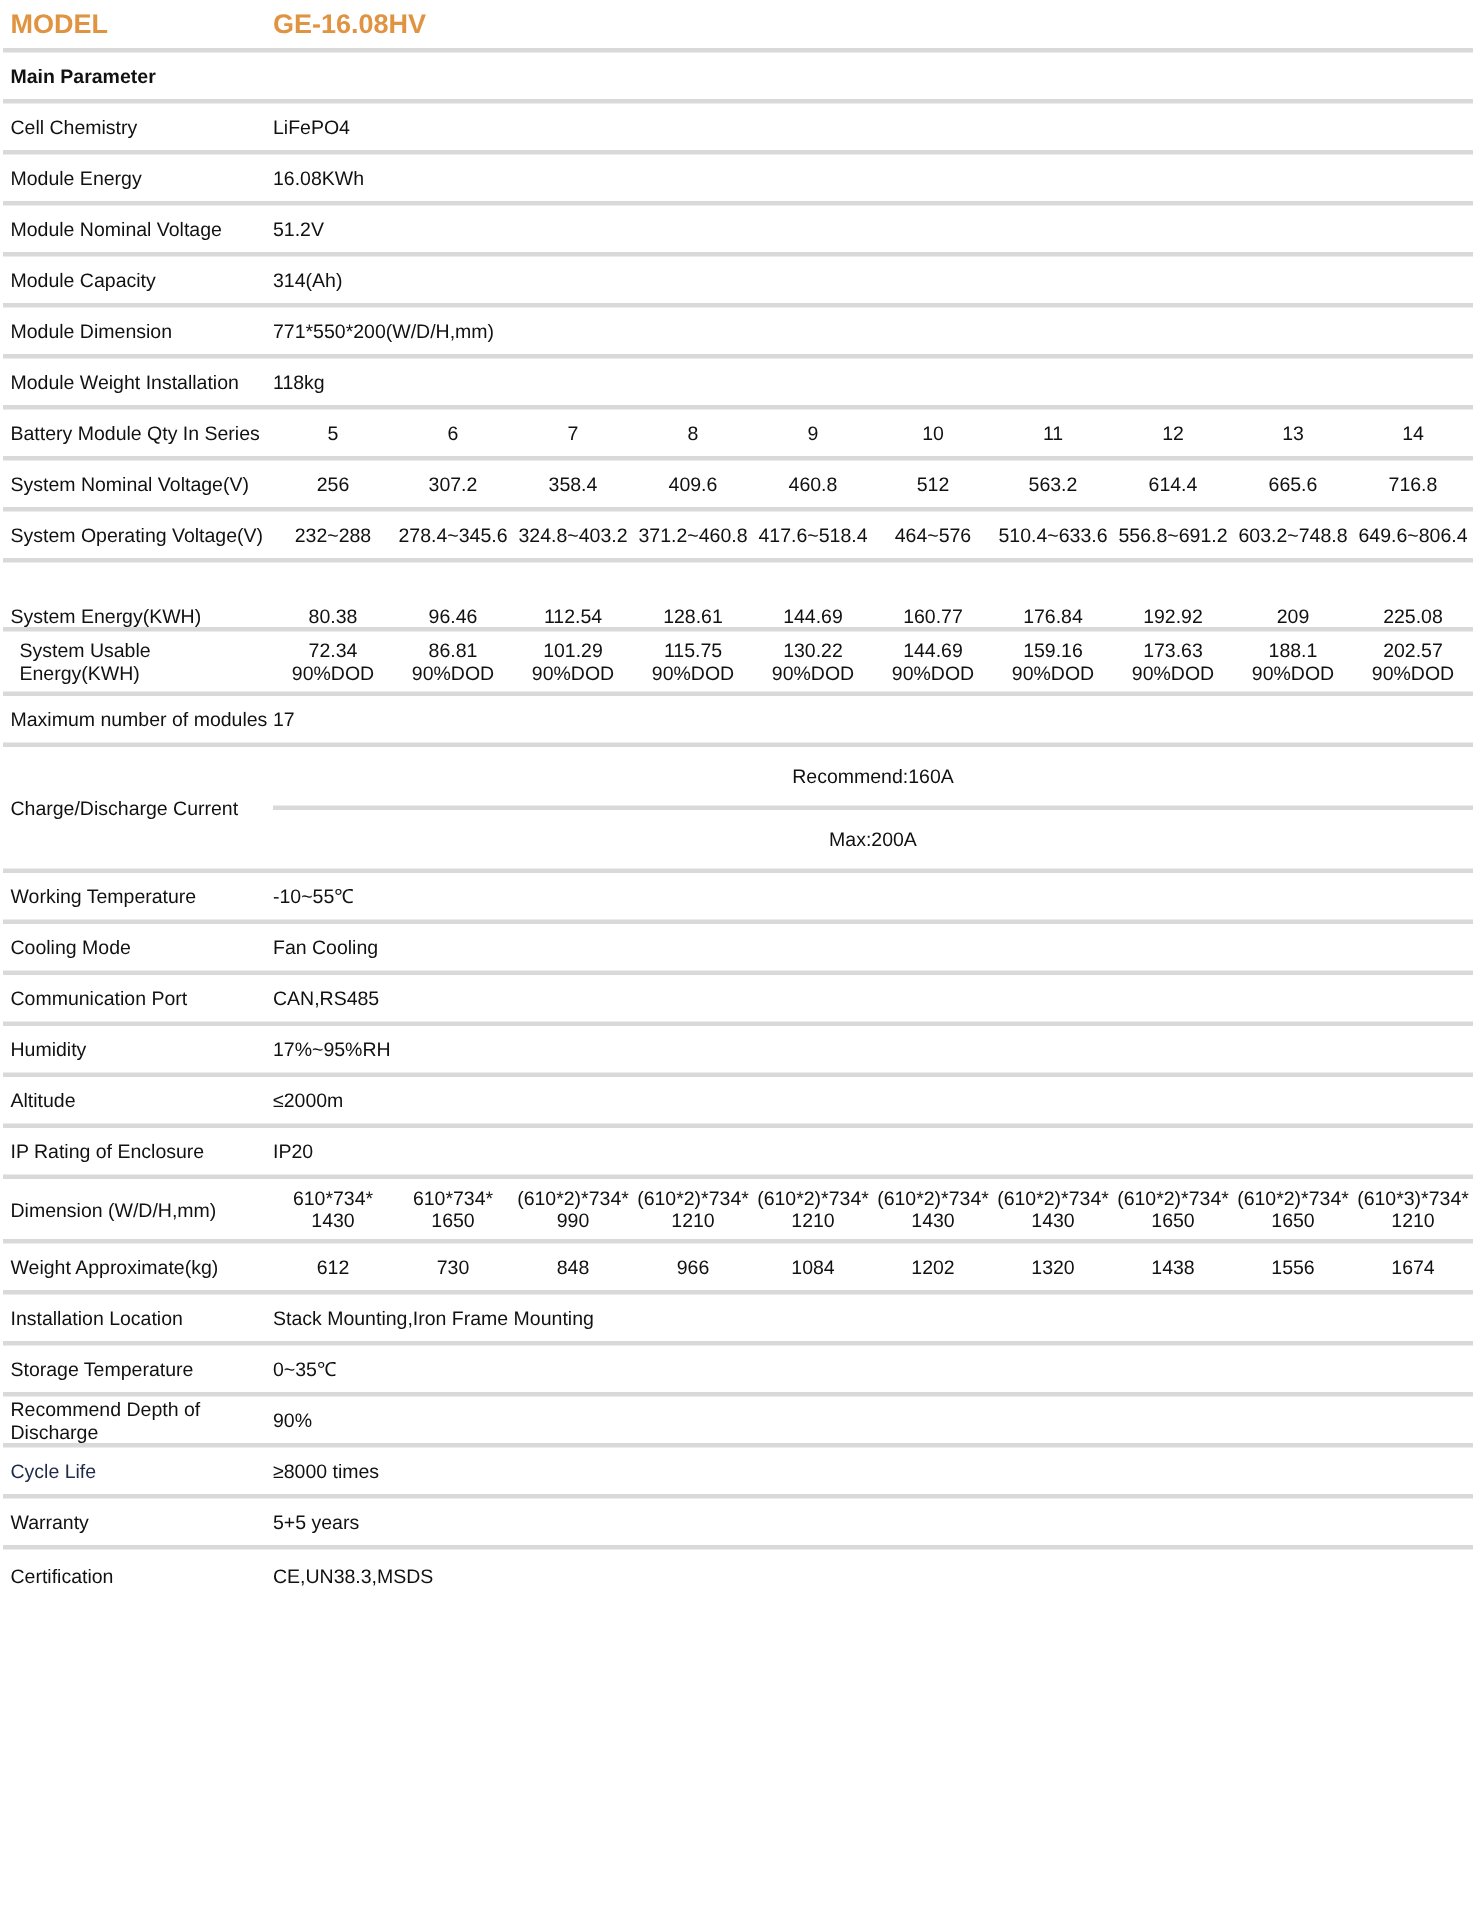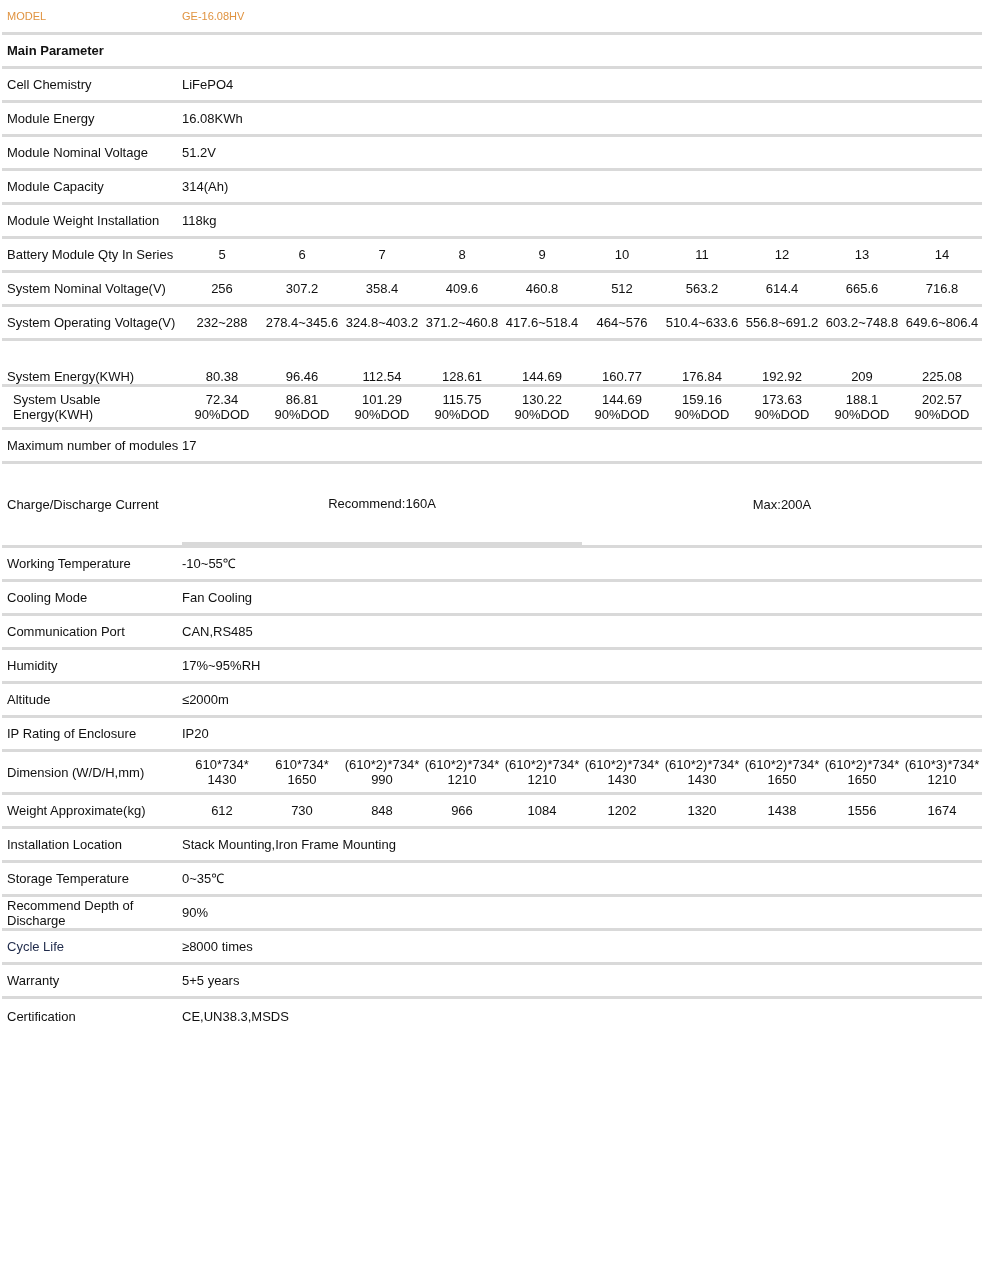--- a/index.html
+++ b/index.html
@@ -23,29 +23,29 @@
   .label {
     width: 180px; padding-left: 5px; box-sizing: border-box;
     line-height: 15px;
   }
   .value {
     flex: 1; line-height: 15px;
   }
   .cells { flex: 1; display: flex; }
   .cell { flex: 1; text-align: center; line-height: 15px; white-space: nowrap; }
   .title-orange {
-    color: #e09340; font-weight: normal; font-size: 11px;
+    color: #e09340; font-weight: bold; font-size: 18px;
   }
   .bold { font-weight: bold; }
   .navy { color: #1f2a4a; }
   .indent { padding-left: 11px; }
 
   .row.split { height: 84px; align-items: stretch; border-bottom: 3px solid #d9d9d9; }
   .split .label { display: flex; align-items: center; }
-  .split .stack { flex: 1; display: flex; flex-direction: row; }
+  .split .stack { flex: 1; display: flex; flex-direction: column; }
   .split .stack .sub {
     flex: 1; display: flex; align-items: center; justify-content: center;
   }
   .split .stack .sub.first { border-bottom: 3px solid #d9d9d9; }
   .row.last { border-bottom: none; }
 </style>
 </head>
 <body>
 
 <div class="sheet">
@@ -67,20 +67,24 @@
     <div class="label">Module Energy</div>
     <div class="value">16.08KWh</div>
   </div>
   <div class="row h42">
     <div class="label">Module Nominal Voltage</div>
     <div class="value">51.2V</div>
   </div>
   <div class="row h42">
     <div class="label">Module Capacity</div>
     <div class="value">314(Ah)</div>
+  </div>
+  <div class="row h42">
+    <div class="label">Module Dimension</div>
+    <div class="value">771*550*200(W/D/H,mm)</div>
   </div>
   <div class="row h42">
     <div class="label">Module Weight Installation</div>
     <div class="value">118kg</div>
   </div>
 
   <div class="row h42">
     <div class="label">Battery Module Qty In Series</div>
     <div class="cells">
         <div class="cell">5</div>

